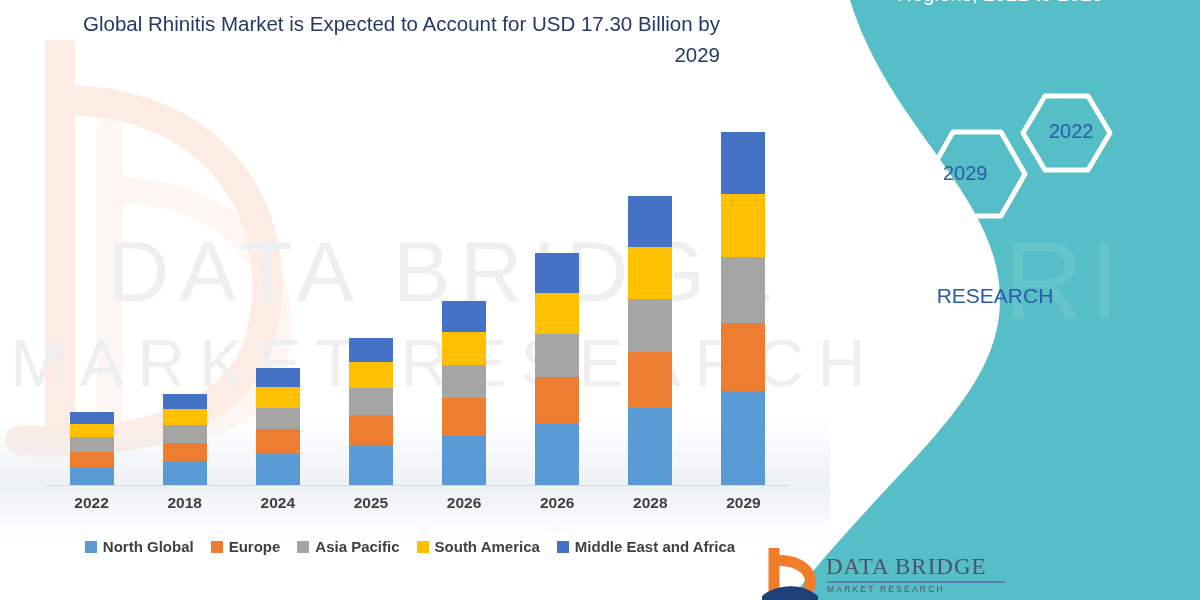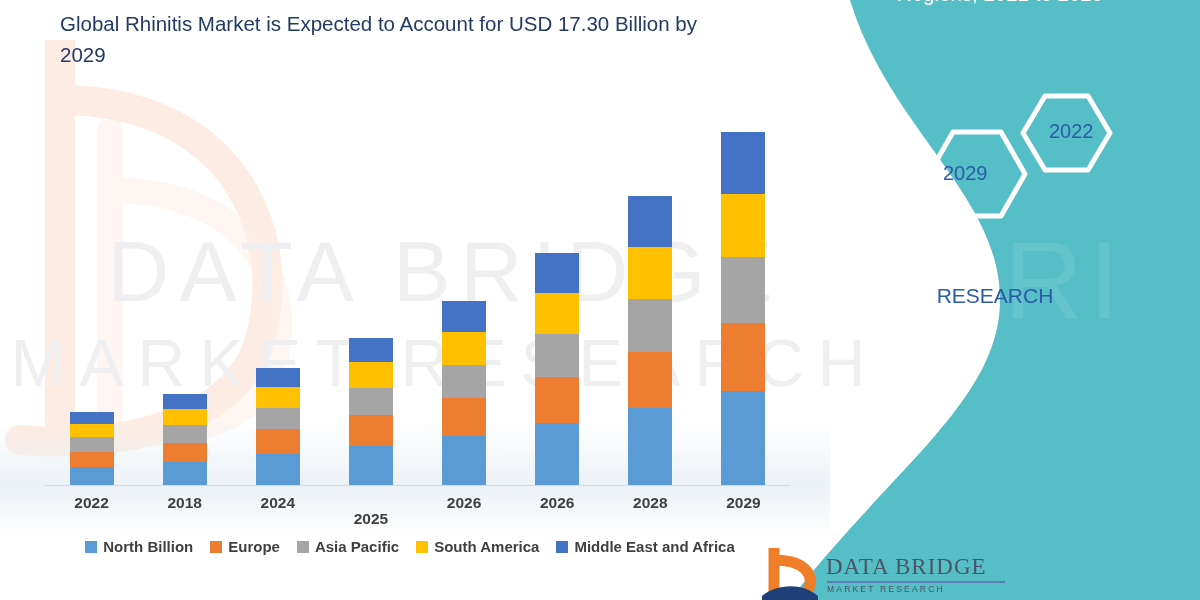--- a/index.html
+++ b/index.html
@@ -69,21 +69,21 @@
     background: linear-gradient(180deg, rgba(237,241,246,0) 0%, rgba(233,239,245,0.85) 55%, rgba(255,255,255,0) 100%);
     pointer-events: none;
   }
 
   
   .chart-title {
     position: absolute;
     left: 60px;
     top: 8px;
     width: 660px;
-    text-align: left;
+    text-align: right;
     font-size: 20.5px;
     line-height: 31px;
     color: #243a66;
     font-family: "Liberation Sans", sans-serif;
     font-weight: 400;
   }
 
   
   .chart-area {
     position: absolute;
@@ -345,32 +345,32 @@
           <div class="bar-seg" style="height: 65.5259px; background: rgb(165, 165, 165);"></div>
           <div class="bar-seg" style="height: 63.5098px; background: rgb(255, 192, 0);"></div>
           <div class="bar-seg" style="height: 61.4936px; background: rgb(68, 114, 196);"></div>
         </div>
       </div>
     <div class="axis-line"></div>
     <div class="x-labels" id="x-labels">
         <div class="x-label" style="left: 1.5625px;">2022</div>
         <div class="x-label" style="left: 94.6875px;">2018</div>
         <div class="x-label" style="left: 187.812px;">2024</div>
-        <div class="x-label" style="left: 280.938px; margin-top: 16px;">2025</div>
+        <div class="x-label" style="left: 280.938px;">2025</div>
         <div class="x-label" style="left: 374.062px;">2026</div>
         <div class="x-label" style="left: 467.188px;">2026</div>
         <div class="x-label" style="left: 560.312px;">2028</div>
         <div class="x-label" style="left: 653.438px;">2029</div>
       </div>
   </div>
 
   <div class="legend" id="legend">
       <div class="legend-item">
         <span class="legend-swatch" style="background: rgb(91, 155, 213);"></span>
-        <span class="legend-label">North Billion</span>
+        <span class="legend-label">North Global</span>
       </div>
       <div class="legend-item">
         <span class="legend-swatch" style="background: rgb(237, 125, 49);"></span>
         <span class="legend-label">Europe</span>
       </div>
       <div class="legend-item">
         <span class="legend-swatch" style="background: rgb(165, 165, 165);"></span>
         <span class="legend-label">Asia Pacific</span>
       </div>
       <div class="legend-item">

